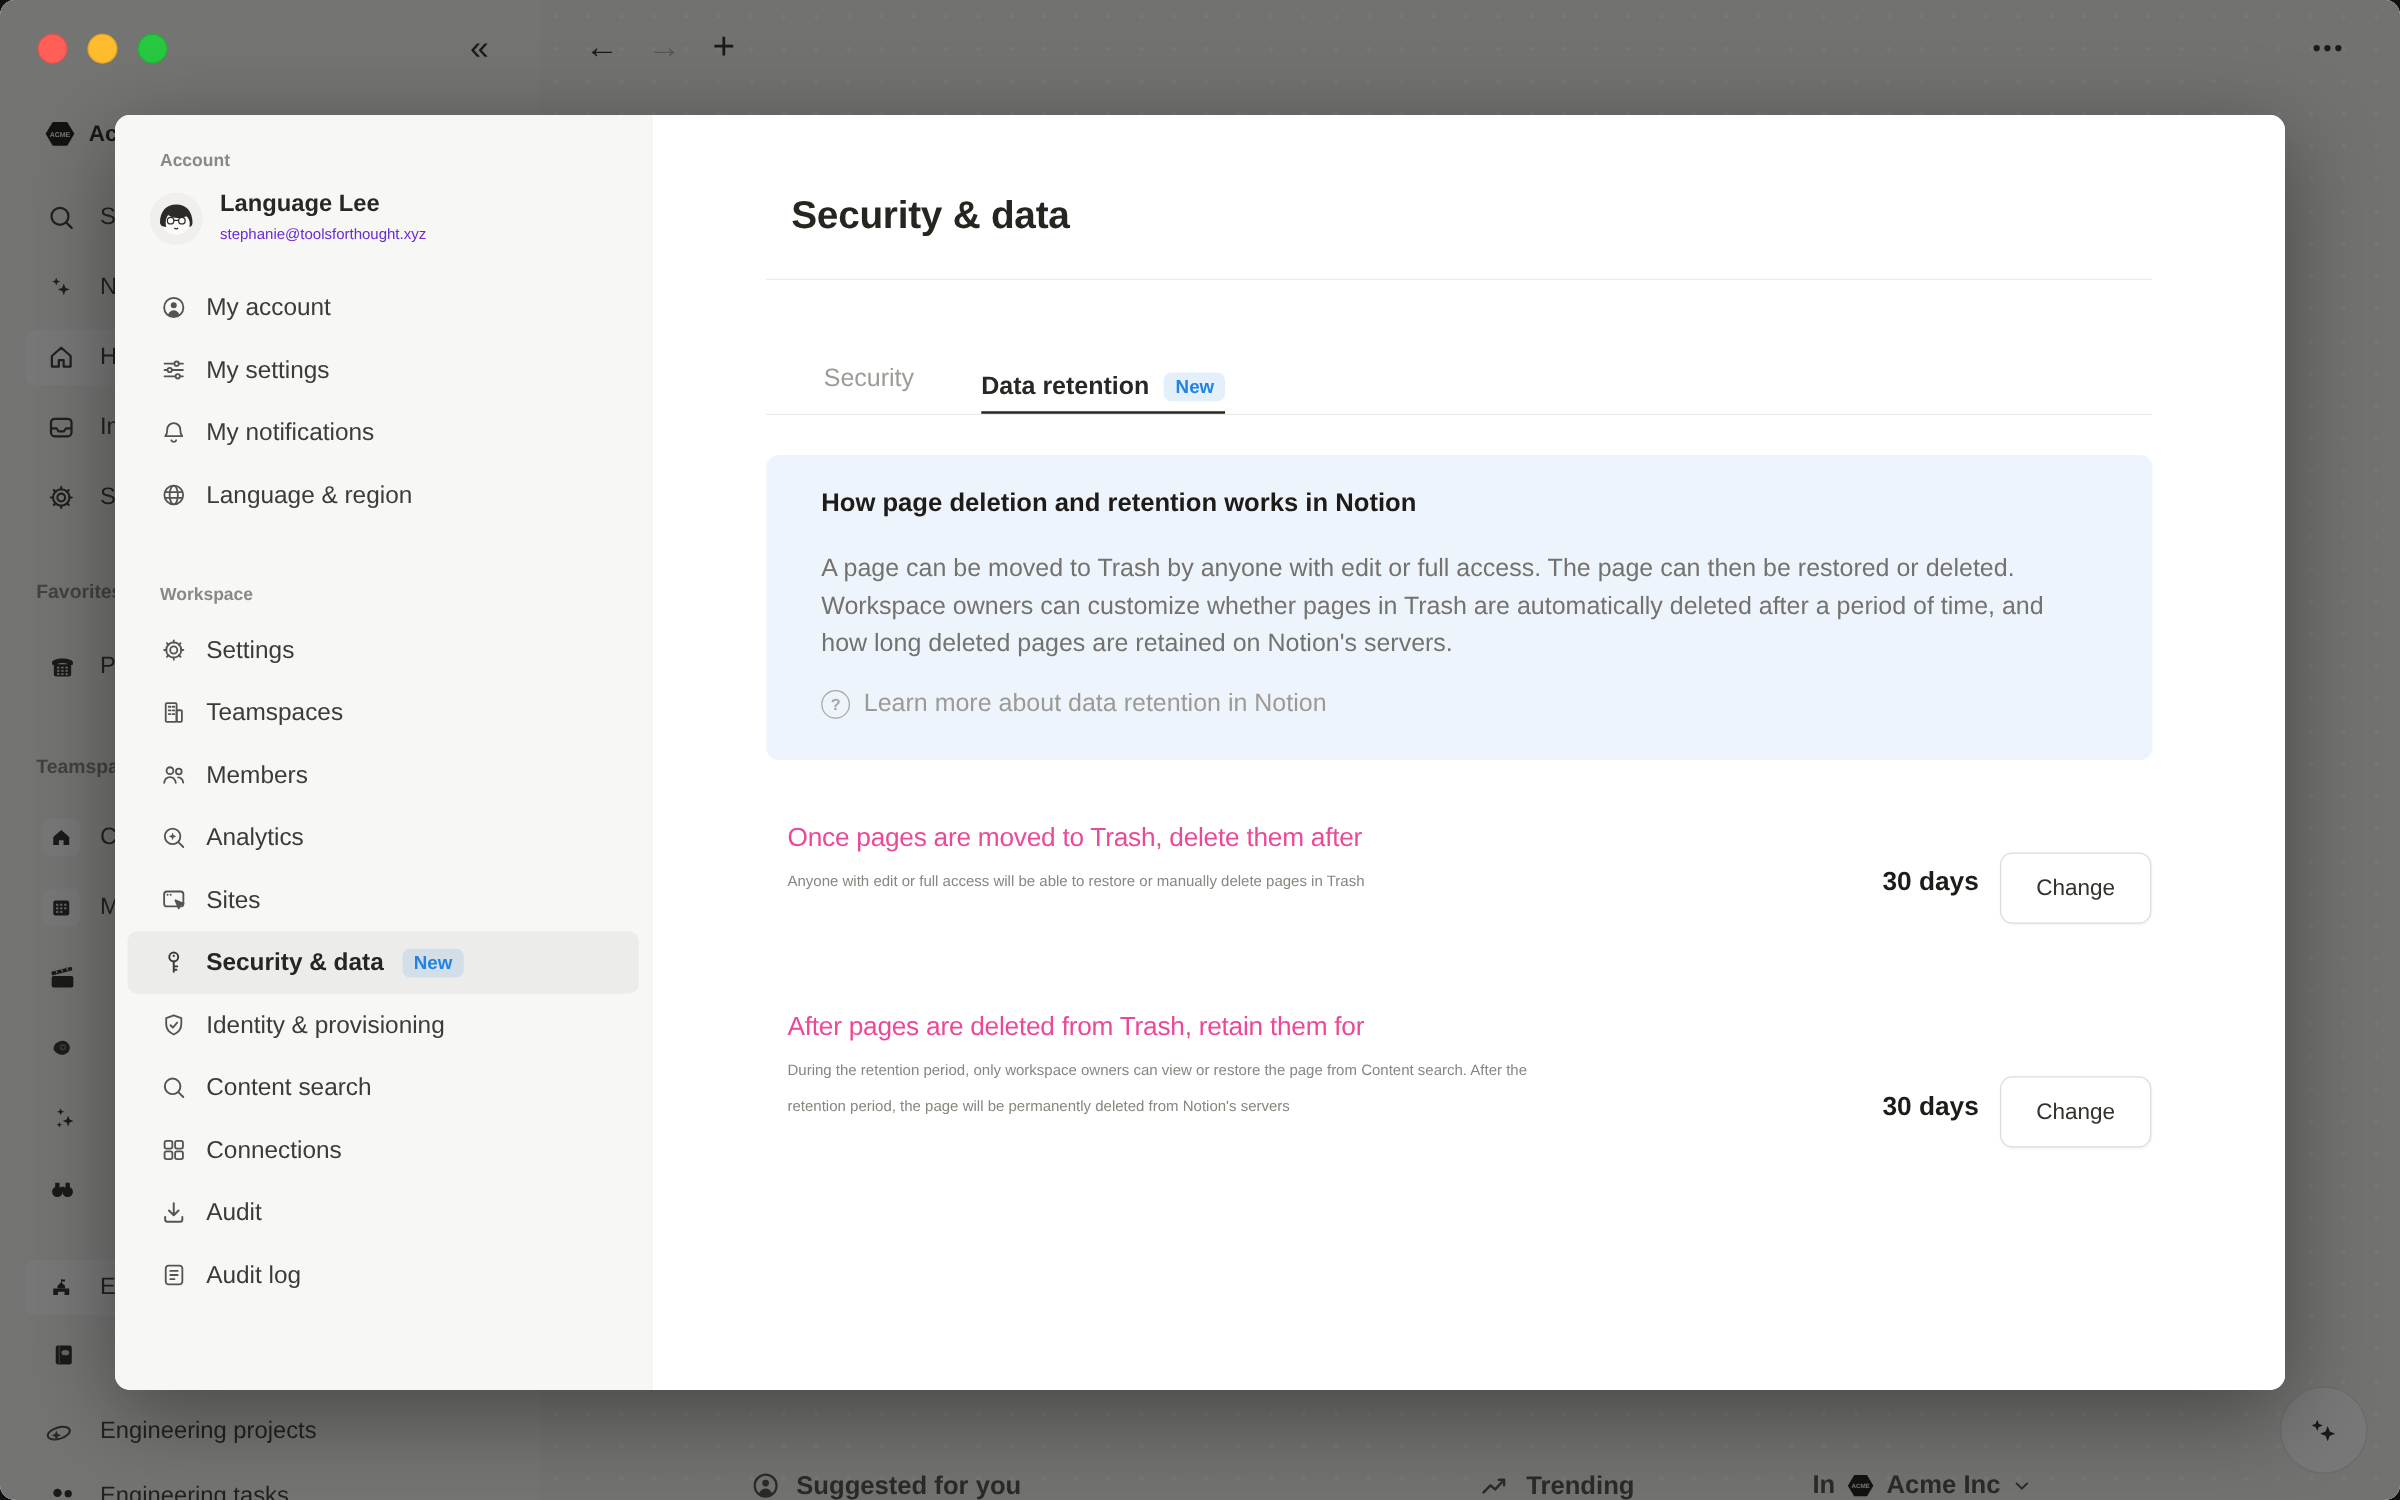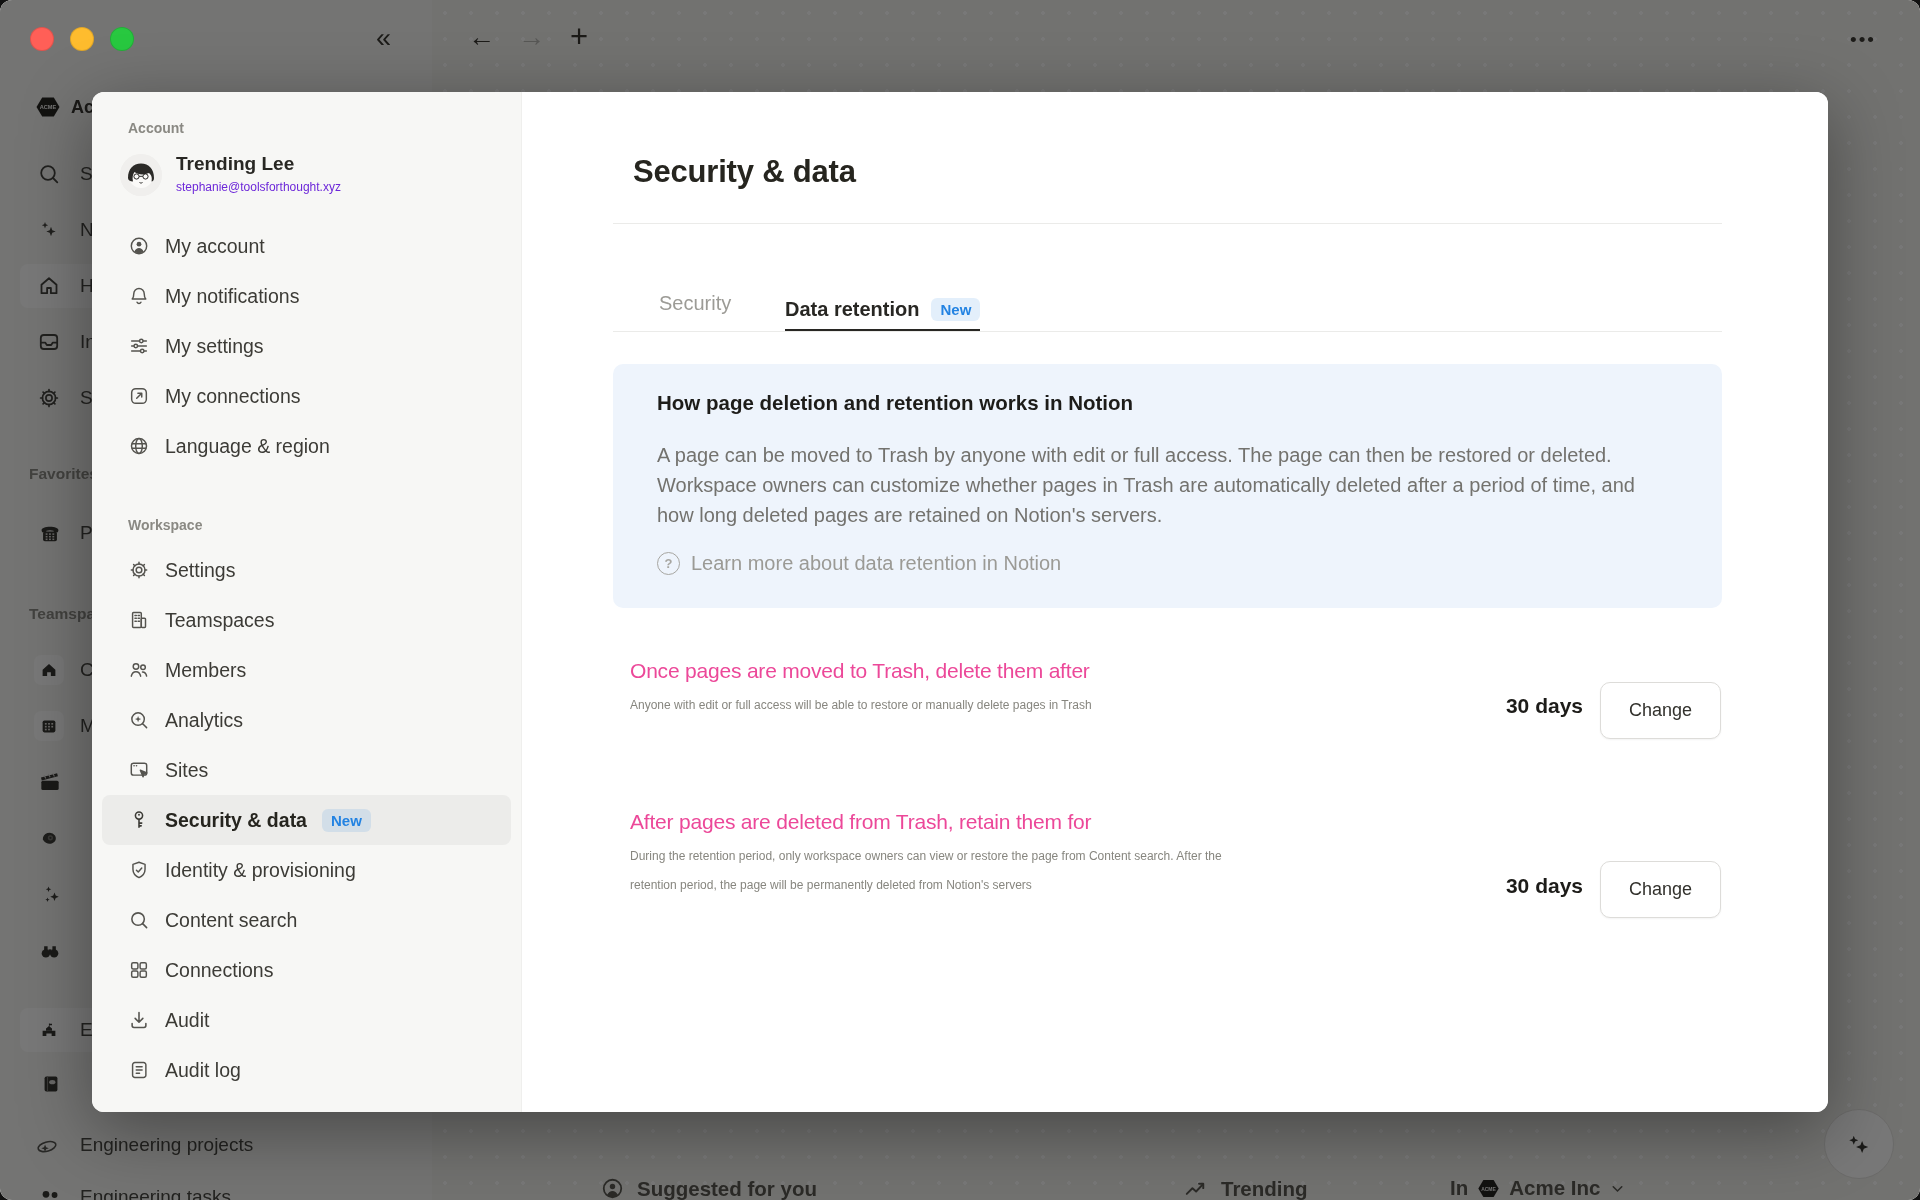--- a/index.html
+++ b/index.html
@@ -347,64 +347,55 @@
               <circle cx="21" cy="21" r="21" fill="#f0efed"></circle>
               <circle cx="21" cy="22" r="12" fill="#fbfaf8"></circle>
               <path d="M8 24c0-9 5-14.5 13-14.5S34 15 34 24c0 2-1 3.5-2.5 3.5 1-4-0.5-7-2.5-8.5-4.5 2-11 2-14.5-1-1.5 2-2.5 5.5-1.5 9.5C10 27.5 8 26 8 24Z" fill="#2b2a27"></path>
               <circle cx="16.5" cy="22.5" r="2.6" fill="none" stroke="#2b2a27" stroke-width="1"></circle>
               <circle cx="25.5" cy="22.5" r="2.6" fill="none" stroke="#2b2a27" stroke-width="1"></circle>
               <path d="M19.1 22.3h3.8" stroke="#2b2a27" stroke-width="1"></path>
               <path d="M19.5 28.5c1 .7 2 .7 3 0" stroke="#2b2a27" stroke-width="1" fill="none"></path>
             </svg>
         </span>
         <span>
-          <div class="u-name">Trending Lee</div>
+          <div class="u-name">Language Lee</div>
           <div class="u-mail">stephanie@toolsforthought.xyz</div>
         </span>
       </div>
 
       <div class="m-list">
         <div class="m-item">
           <span>
               <svg width="22" height="22" viewBox="0 0 24 24" fill="none" stroke="#55544f" stroke-width="1.6">
                 <circle cx="12" cy="12" r="8.4"></circle>
                 <circle cx="12" cy="10" r="2.6" fill="#55544f" stroke="none"></circle>
                 <path d="M6.9 18.3c1.1-2.7 3-4 5.1-4s4 1.3 5.1 4a8.4 8.4 0 0 1-10.2 0Z" fill="#55544f" stroke="none"></path>
               </svg>
             </span>
           <span class="lb">My account</span>
-        </div>
-        <div class="m-item">
-          <span>
-              <svg width="22" height="22" viewBox="0 0 24 24" fill="none" stroke="#55544f" stroke-width="1.6" stroke-linecap="round" stroke-linejoin="round">
-                <path d="M12 3.8a5.7 5.7 0 0 1 5.7 5.7c0 3.1.7 4.6 1.7 5.7H4.6c1-1.1 1.7-2.6 1.7-5.7A5.7 5.7 0 0 1 12 3.8Z"></path>
-                <path d="M9.9 18.8a2.3 2.3 0 0 0 4.2 0"></path>
-              </svg>
-            </span>
-          <span class="lb">My notifications</span>
         </div>
         <div class="m-item">
           <span>
               <svg width="22" height="22" viewBox="0 0 24 24" fill="none" stroke="#55544f" stroke-width="1.6" stroke-linecap="round">
                 <path d="M4 6.5h16M4 12h16M4 17.5h16"></path>
                 <circle cx="14.5" cy="6.5" r="1.9" fill="#f7f7f5"></circle>
                 <circle cx="8.5" cy="12" r="1.9" fill="#f7f7f5"></circle>
                 <circle cx="15.5" cy="17.5" r="1.9" fill="#f7f7f5"></circle>
               </svg>
             </span>
           <span class="lb">My settings</span>
         </div>
         <div class="m-item">
           <span>
               <svg width="22" height="22" viewBox="0 0 24 24" fill="none" stroke="#55544f" stroke-width="1.6" stroke-linecap="round" stroke-linejoin="round">
-                <rect x="4" y="4" width="16" height="16" rx="4.5"></rect>
-                <path d="M9.5 14.5 15 9M10.8 9H15v4.2"></path>
-              </svg>
-            </span>
-          <span class="lb">My connections</span>
+                <path d="M12 3.8a5.7 5.7 0 0 1 5.7 5.7c0 3.1.7 4.6 1.7 5.7H4.6c1-1.1 1.7-2.6 1.7-5.7A5.7 5.7 0 0 1 12 3.8Z"></path>
+                <path d="M9.9 18.8a2.3 2.3 0 0 0 4.2 0"></path>
+              </svg>
+            </span>
+          <span class="lb">My notifications</span>
         </div>
         <div class="m-item">
           <span>
               <svg width="22" height="22" viewBox="0 0 24 24" fill="none" stroke="#55544f" stroke-width="1.6">
                 <circle cx="12" cy="12" r="8.2"></circle>
                 <ellipse cx="12" cy="12" rx="3.6" ry="8.2"></ellipse>
                 <path d="M4.2 9.5h15.6M4.2 14.5h15.6"></path>
               </svg>
             </span>
           <span class="lb">Language &amp; region</span>

